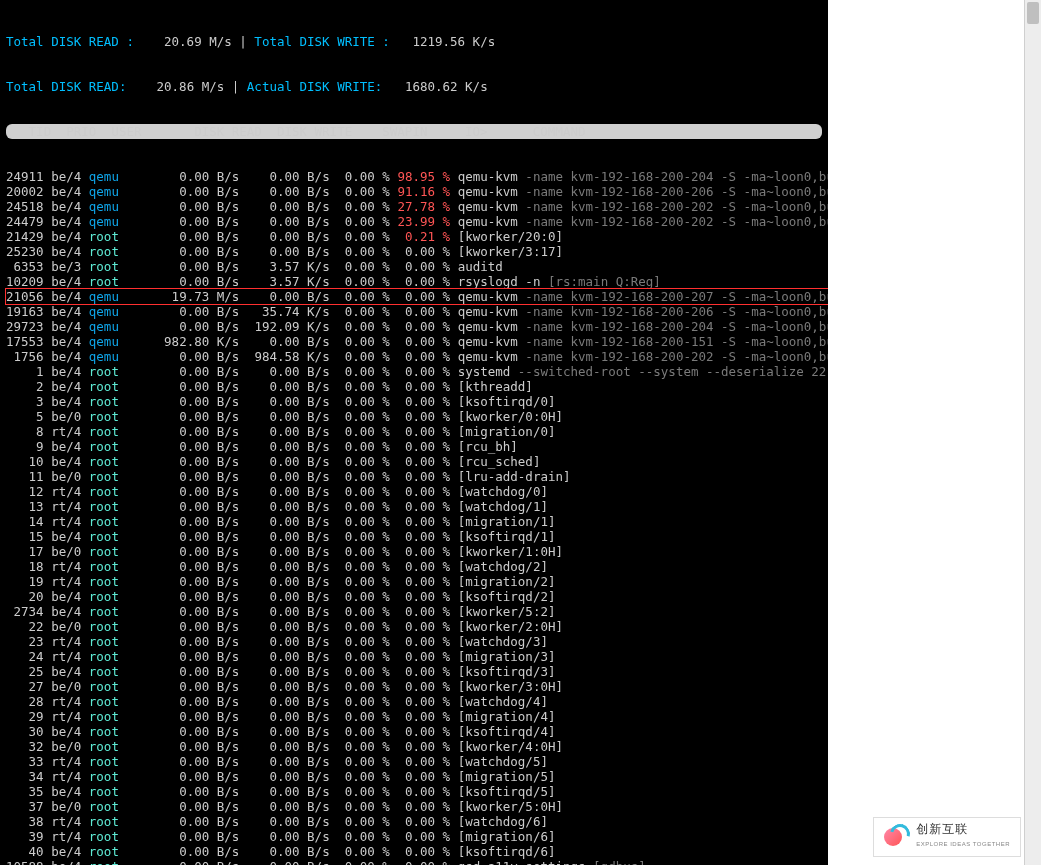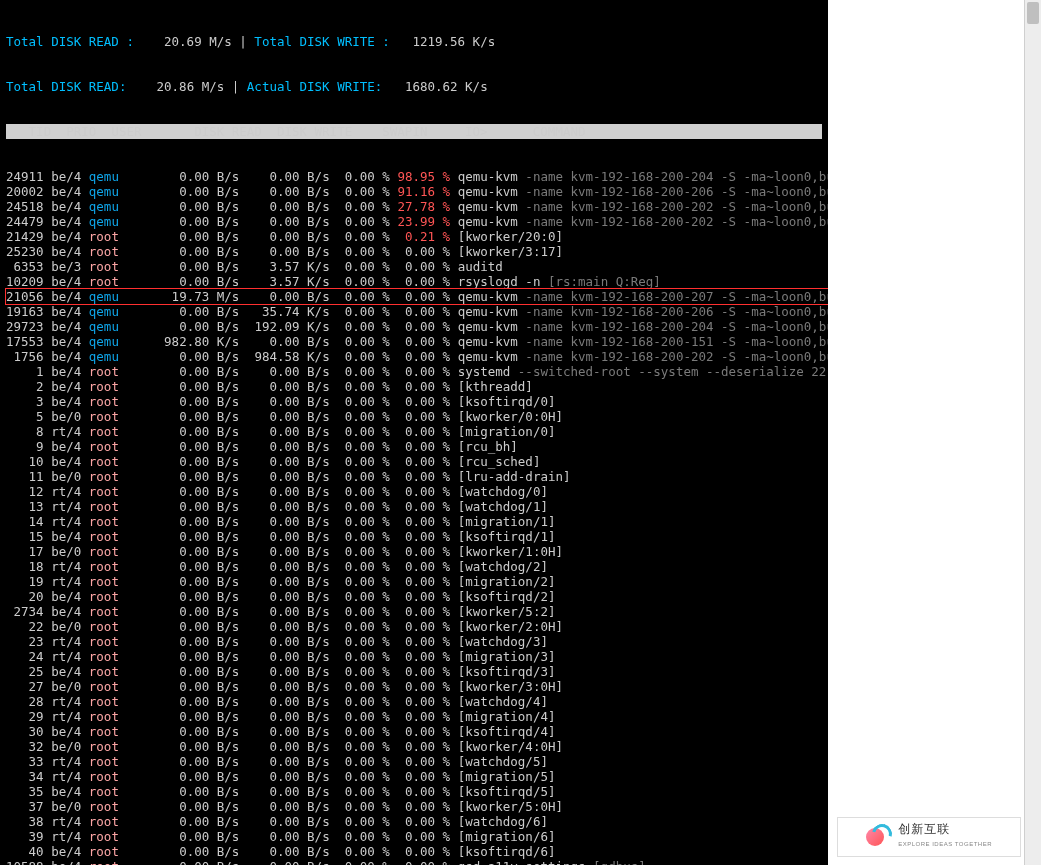--- a/index.html
+++ b/index.html
@@ -21,36 +21,37 @@
     padding: 4px 6px;
     box-sizing: border-box;
   }
   .summary-line { color: #ccc; }
   .summary-label { color: #00bfff; }
   .header-row {
     background: #d0d0d0;
     color: #000;
     display: inline-block;
     width: 100%;
+    border-radius: 6px;
   }
   .row {
     display: block;
     height: 15px;
     color: #ccc;
     position: relative;
   }
   .row-highlight {
     border: 1px solid #ff3030;
     margin: -1px 0 -1px -1px;
     padding-left: 0px;
     box-sizing: content-box;
     width: 1006px;
   }
   .user-qemu { color: #0ea5e9; }
-  .user-root { color: #fca5a5; }
+  .user-root { color: #5eead4; }
   .swapin { color: #ccc; }
   .io-pct-act { color: #ff5555; }
   .io-pct-zero { color: #ccc; }
   .cmd { color: #ccc; text-align: center; }
   .cmd-gray { color: #7a7a7a; }
   .cell { display: inline; }
 
   .scrollbar {
     position: absolute;
     top: 0; right: 0;
@@ -65,21 +66,21 @@
     background: #bfbfbf;
     border-radius: 2px;
   }
 
   .watermark {
     position: absolute;
     right: 20px;
     bottom: 8px;
     background: rgba(255,255,255,0.92);
     border: 1px solid #ddd;
-    padding: 4px 28px;
+    padding: 4px 10px;
     font-family: sans-serif;
     font-size: 12px;
     color: #333;
     letter-spacing: 1px;
     display: flex;
     align-items: center;
     gap: 6px;
   }
   .wm-icon {
     width: 26px; height: 26px;

